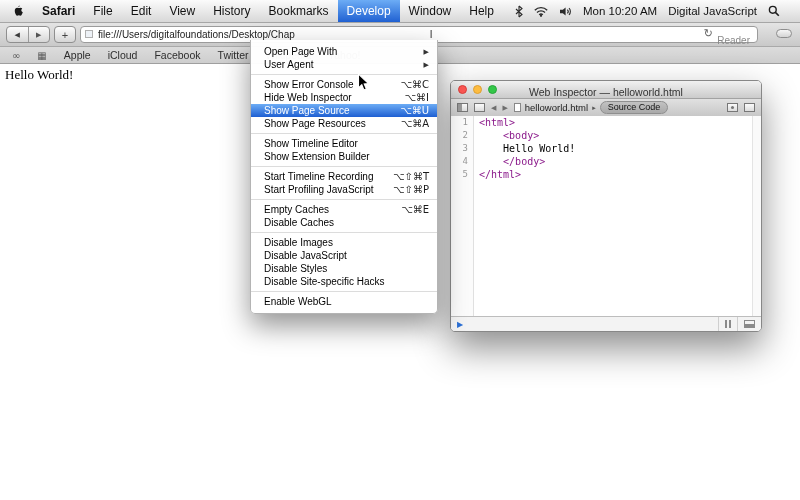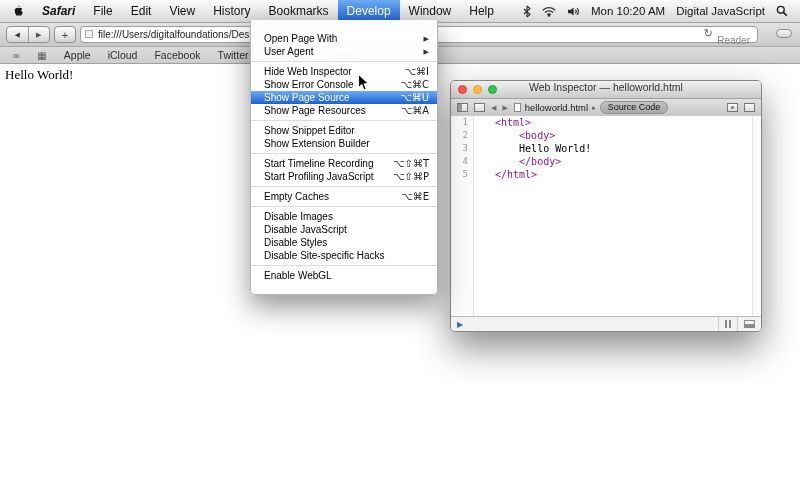--- a/index.html
+++ b/index.html
@@ -5,29 +5,29 @@
   html,body{margin:0;padding:0;}
   .screen{position:relative;width:800px;height:500px;background:#fff;overflow:hidden;
           font-family:"Liberation Sans","DejaVu Sans",sans-serif;-webkit-font-smoothing:antialiased;}
 
   
   .menubar{position:absolute;top:0;left:0;right:0;height:22px;
            background:linear-gradient(#fbfbfb,#d8d8d8);border-bottom:1px solid #a6a6a6;
            display:flex;align-items:center;font-size:12px;color:#111;z-index:40;}
   .apple{padding:0 9px 0 12px;display:flex;align-items:center;}
   .mb-item{padding:0 9px;height:22px;display:flex;align-items:center;white-space:nowrap;}
-  .mb-item.bold{font-weight:bold;font-style:italic;}
+  .mb-item.bold{font-weight:bold;}
   .mb-item.active{background:linear-gradient(#6cacf5,#2061d2);color:#fff;}
-  .mb-right{margin-left:auto;display:flex;align-items:center;gap:11px;padding-right:12px;font-size:11.5px;}
+  .mb-right{margin-left:auto;display:flex;align-items:center;gap:11px;padding-right:20px;font-size:11.5px;}
   .st-ic{display:flex;align-items:center;}
 
   
-  .dropdown{position:absolute;top:20px;left:250px;width:186px;background:rgba(255,255,255,0.97);
+  .dropdown{position:absolute;top:40px;left:250px;width:186px;background:rgba(255,255,255,0.97);
             border:1px solid #b4b4b4;border-top:none;border-radius:0 0 5px 5px;
-            box-shadow:0 12px 28px rgba(0,0,0,0.42);padding:12px 0;z-index:60;}
+            box-shadow:0 12px 28px rgba(0,0,0,0.42);padding:5px 0;z-index:60;}
   .dd-item{display:flex;align-items:center;height:13px;padding:0 8px 0 13px;font-size:10px;color:#000;white-space:nowrap;}
   .dd-label{flex:1;}
   .dd-short{margin-left:8px;color:#1a1a1a;font-family:"DejaVu Sans",sans-serif;}
   .dd-arrow{margin-left:8px;font-size:7px;color:#333;}
   .dd-item.selected{background:linear-gradient(#6cacf5,#1e5fd2);color:#fff;}
   .dd-item.selected .dd-short{color:#fff;}
   .dd-sep{border-top:1px solid #dcdcdc;margin:3px 0;}
 
   
   .toolbar{position:absolute;top:22px;left:0;right:0;height:24px;
@@ -58,21 +58,21 @@
 
   
   .page-text{position:absolute;left:5px;top:67px;font-family:"Liberation Serif","DejaVu Serif",serif;
              font-size:13px;color:#000;}
 
   
   .inspector{position:absolute;left:450px;top:80px;width:312px;height:252px;background:#fff;
              border:1px solid #878787;border-radius:5px;box-shadow:0 16px 36px rgba(0,0,0,0.45);
              overflow:hidden;z-index:30;box-sizing:border-box;}
   .insp-titlebar{height:17px;background:linear-gradient(#f1f1f1,#cbcbcb);border-bottom:1px solid #a2a2a2;
-                 position:relative;display:flex;align-items:flex-start;justify-content:center;
+                 position:relative;display:flex;align-items:flex-end;justify-content:center;
                  font-size:10.5px;color:#333;}
   .lights{position:absolute;left:7px;top:4px;display:flex;gap:6px;}
   .light{width:9px;height:9px;border-radius:50%;box-sizing:border-box;}
   .light.red{background:#fc5753;border:1px solid #d8403d;}
   .light.yellow{background:#fdbc40;border:1px solid #dd9f33;}
   .light.green{background:#33c748;border:1px solid #27a53a;}
   .insp-toolbar{height:17px;background:linear-gradient(#e1e1e1,#c7c7c7);border-bottom:1px solid #a5a5a5;
                 display:flex;align-items:center;padding:0 6px;gap:6px;}
   .ticon{width:11px;height:9px;border:1px solid #777;background:linear-gradient(#fbfbfb,#dcdcdc);box-sizing:border-box;}
   .ticon.half::before{content:"";display:block;width:4px;height:100%;background:#9a9a9a;}
@@ -85,21 +85,21 @@
   .insp-right{margin-left:auto;display:flex;gap:6px;align-items:center;}
   .ticon.dot{display:flex;align-items:center;justify-content:center;}
   .ticon.dot::before{content:"";width:3px;height:3px;border-radius:50%;background:#777;}
 
   .insp-content{position:absolute;top:35px;bottom:15px;left:0;right:0;background:#fff;
                 font-family:"DejaVu Sans Mono","Liberation Mono",monospace;font-size:10px;overflow:hidden;}
   .gutter-bg{position:absolute;left:0;top:0;bottom:0;width:22px;background:#fbfbfb;border-right:1px solid #e0e0e0;}
   .insp-scroll{position:absolute;right:0;top:0;bottom:0;width:8px;background:#fafafa;border-left:1px solid #e4e4e4;}
   .code-row{position:relative;display:flex;height:13px;line-height:13px;}
   .ln{width:22px;flex:none;text-align:right;padding-right:5px;box-sizing:border-box;color:#9a9a9a;font-size:9px;}
-  .code{white-space:pre;padding-left:22px;}
+  .code{white-space:pre;padding-left:6px;}
   .code.tag{color:#8b1a8b;}
   .code.txt{color:#000;}
 
   .insp-bottombar{position:absolute;left:0;right:0;bottom:0;height:15px;background:#f3f3f3;
                   border-top:1px solid #bdbdbd;display:flex;align-items:center;padding:0 6px;box-sizing:border-box;}
   .prompt{color:#2b6fd4;font-size:8px;}
   .bb-right{margin-left:auto;display:flex;align-items:center;}
   .bb-sep{width:1px;height:14px;background:#cfcfcf;margin:0 6px;}
   .pause-ic{display:inline-block;width:2px;height:8px;background:#8a8a8a;box-shadow:4px 0 0 #8a8a8a;margin-right:4px;}
   .dock-ic{display:inline-block;width:11px;height:8px;border:1px solid #8a8a8a;box-sizing:border-box;position:relative;}
@@ -193,55 +193,58 @@
     <div class="dd-item">
       <span class="dd-label">Open Page With</span>
       <span class="dd-arrow">▶</span>
     </div>
     <div class="dd-item">
       <span class="dd-label">User Agent</span>
       <span class="dd-arrow">▶</span>
     </div>
     <div class="dd-sep"></div>
     <div class="dd-item">
+      <span class="dd-label">Show Error Console</span>
+      <span class="dd-short">⌥⌘C</span>
+    </div>
+    <div class="dd-item">
       <span class="dd-label">Hide Web Inspector</span>
       <span class="dd-short">⌥⌘I</span>
-    </div>
-    <div class="dd-item">
-      <span class="dd-label">Show Error Console</span>
-      <span class="dd-short">⌥⌘C</span>
     </div>
     <div class="dd-item selected">
       <span class="dd-label">Show Page Source</span>
       <span class="dd-short">⌥⌘U</span>
     </div>
     <div class="dd-item">
       <span class="dd-label">Show Page Resources</span>
       <span class="dd-short">⌥⌘A</span>
     </div>
     <div class="dd-sep"></div>
     <div class="dd-item">
-      <span class="dd-label">Show Snippet Editor</span>
+      <span class="dd-label">Show Timeline Editor</span>
     </div>
     <div class="dd-item">
       <span class="dd-label">Show Extension Builder</span>
     </div>
     <div class="dd-sep"></div>
     <div class="dd-item">
       <span class="dd-label">Start Timeline Recording</span>
       <span class="dd-short">⌥⇧⌘T</span>
     </div>
     <div class="dd-item">
       <span class="dd-label">Start Profiling JavaScript</span>
       <span class="dd-short">⌥⇧⌘P</span>
     </div>
     <div class="dd-sep"></div>
     <div class="dd-item">
       <span class="dd-label">Empty Caches</span>
       <span class="dd-short">⌥⌘E</span>
+    </div>
+    <div class="dd-item">
+      <span class="dd-label">Disable Caches</span>
     </div>
     <div class="dd-sep"></div>
     <div class="dd-item">
       <span class="dd-label">Disable Images</span>
     </div>
     <div class="dd-item">
       <span class="dd-label">Disable JavaScript</span>
     </div>
     <div class="dd-item">
       <span class="dd-label">Disable Styles</span>

